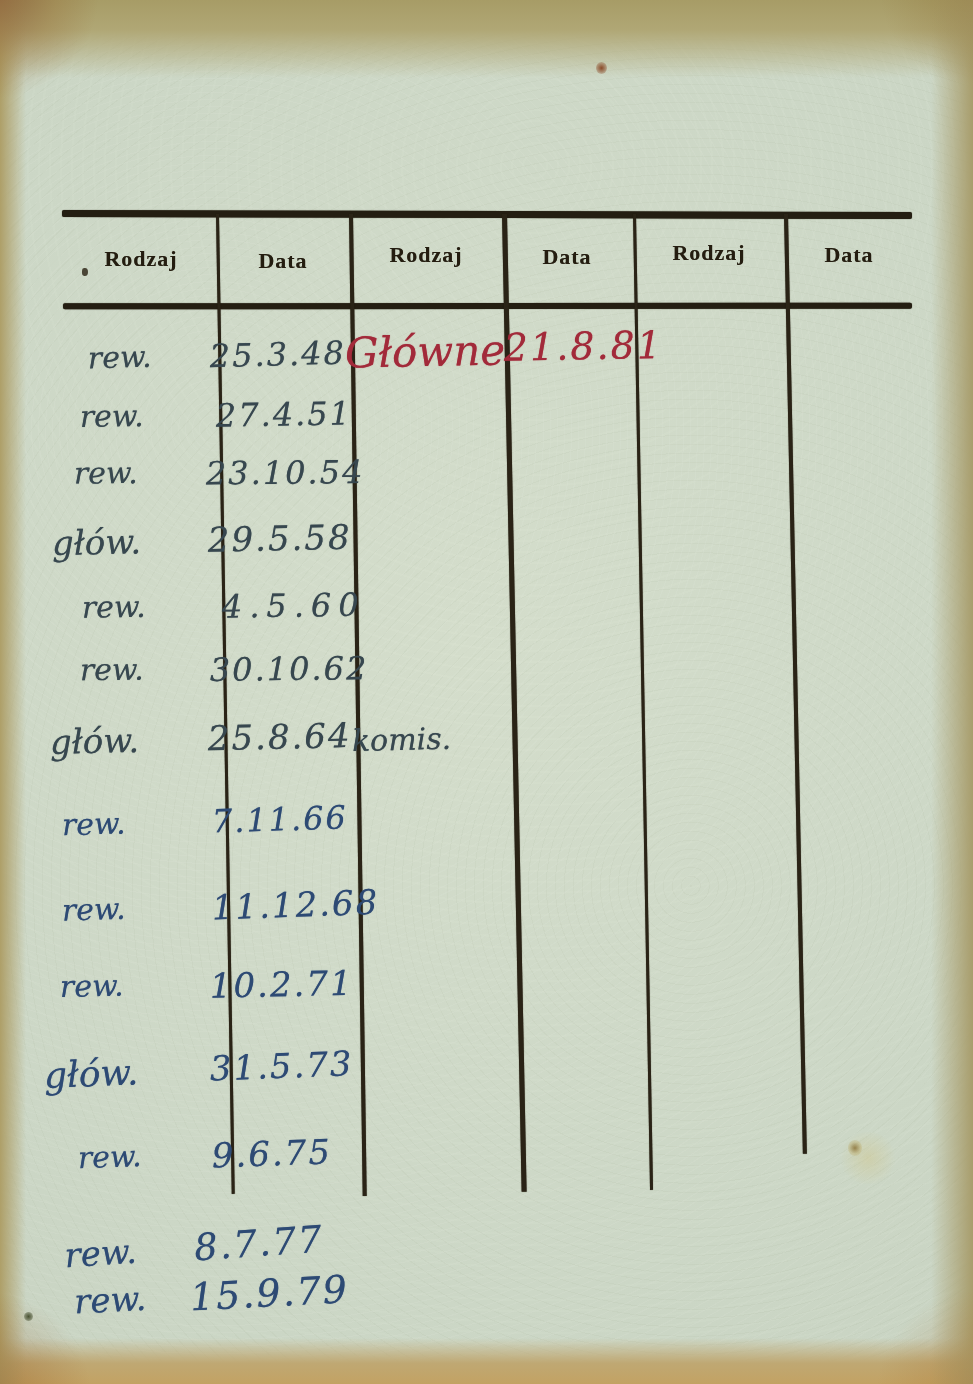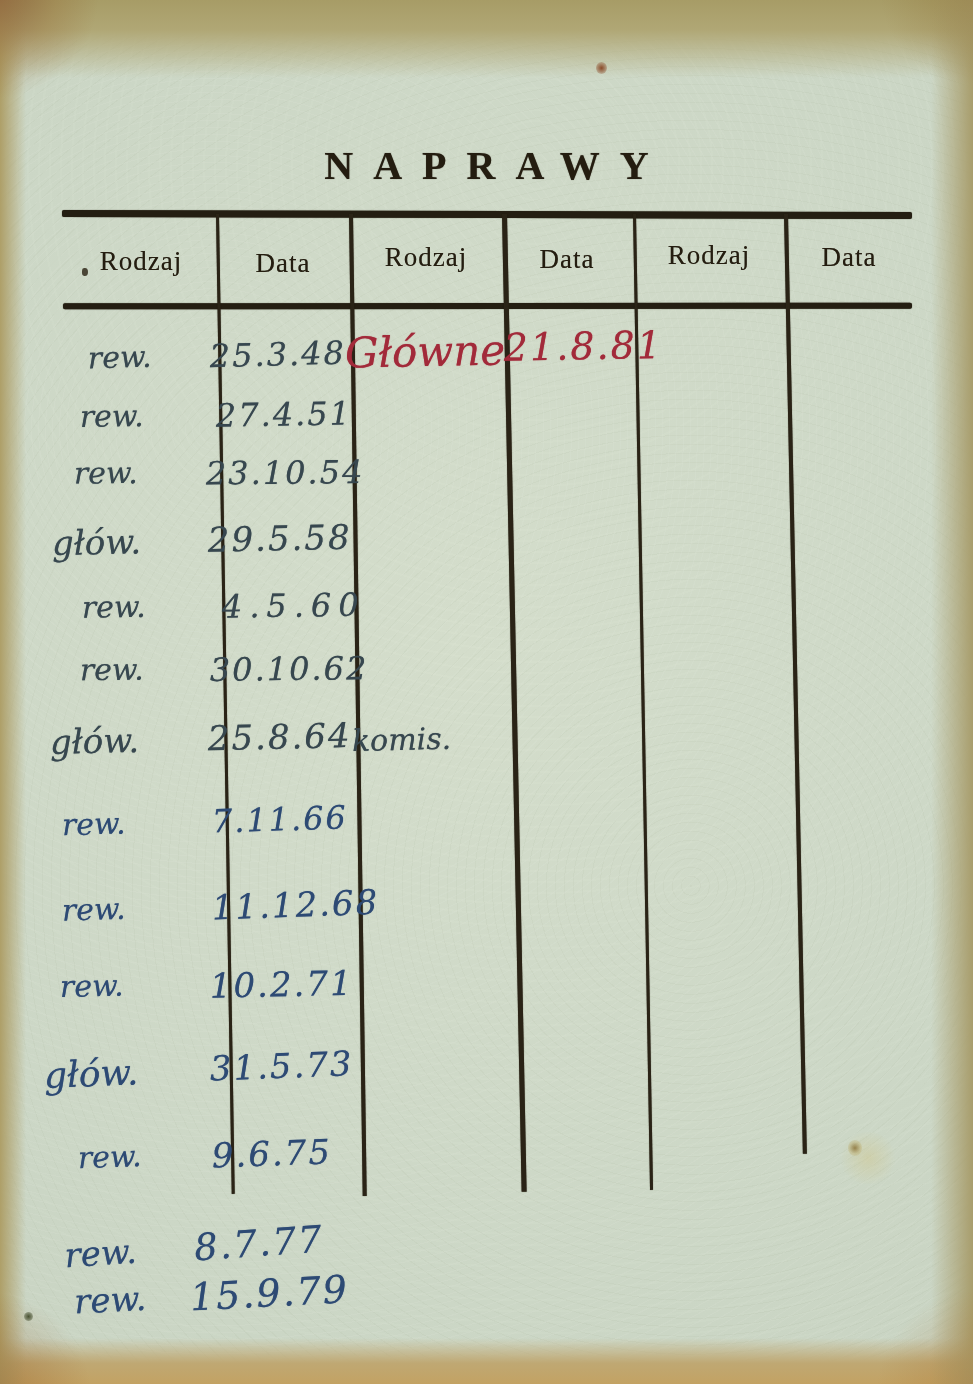--- a/index.html
+++ b/index.html
@@ -29,21 +29,21 @@
   .title{
     position:absolute;left:0;top:142px;width:100%;text-align:center;
     font-size:40px;font-weight:bold;letter-spacing:20px;text-indent:20px;
     color:#241d10;text-shadow:0 0 1px rgba(36,29,16,.6);
   }
   .rule{position:absolute;background:#241e12;border-radius:2px;box-shadow:0 0 1px rgba(30,24,12,.8);}
   .rule-top{left:62px;top:211px;width:850px;height:7px;transform:rotate(.15deg);}
   .rule-mid{left:63px;top:303px;width:849px;height:6px;transform:rotate(-.05deg);}
   .vline{position:absolute;top:214px;background:#2a2316;transform-origin:top center;box-shadow:0 0 1px rgba(30,24,12,.7);}
 
-  .hcell{position:absolute;top:246px;font-size:27px;font-weight:normal;color:#241d10;
+  .hcell{position:absolute;top:246px;font-size:22px;font-weight:bold;color:#241d10;
     letter-spacing:1px;transform:translateX(-50%);text-shadow:0 0 .5px rgba(36,29,16,.55);}
 
   .hw{position:absolute;font-family:"DejaVu Serif", serif;font-style:italic;white-space:nowrap;}
   .row{position:absolute;left:0;width:100%;height:60px;}
   .ink-a{color:#37474f;text-shadow:0 0 .7px rgba(55,71,79,.75);}
   .ink-b{color:#2d4a74;text-shadow:0 0 .7px rgba(45,74,116,.75);}
   .ink-red{color:#a22a3a;text-shadow:0 0 .8px rgba(162,42,58,.8);}
   .t{font-size:30px;}
   .d{font-size:32px;letter-spacing:2px;}
 </style>
@@ -60,21 +60,20 @@
   <div class="corner c-tr"></div>
   <div class="corner c-bl"></div>
   <div class="corner c-br"></div>
 
   <div class="speck" style="left:596px;top:62px;width:11px;height:12px;background:radial-gradient(circle,#8a4a28 0%,rgba(138,74,40,.4) 60%,rgba(0,0,0,0) 100%);"></div>
   <div class="speck" style="left:848px;top:1140px;width:14px;height:16px;background:radial-gradient(circle,#8d7a48 0%,rgba(180,160,90,.35) 55%,rgba(0,0,0,0) 100%);"></div>
   <div class="speck" style="left:24px;top:1312px;width:9px;height:9px;background:radial-gradient(circle,#4a5232 0%,rgba(74,82,50,.5) 60%,rgba(0,0,0,0) 100%);"></div>
   <div class="speck" style="left:838px;top:1132px;width:60px;height:52px;background:radial-gradient(circle,rgba(210,190,110,.30) 0%,rgba(0,0,0,0) 70%);"></div>
   <div class="speck" style="left:82px;top:268px;width:6px;height:8px;background:rgba(40,32,18,.8);border-radius:40% 60% 60% 40%;"></div>
 
-  <div class="title">NAPRAWY</div>
 
   <div class="rule rule-top"></div>
   <div class="rule rule-mid"></div>
   <div class="vline" style="left:216px;width:3px;height:980px;transform:rotate(-0.92deg);"></div>
   <div class="vline" style="left:349px;width:4px;height:982px;transform:rotate(-0.80deg);"></div>
   <div class="vline" style="left:502px;width:5px;height:978px;transform:rotate(-1.15deg);"></div>
   <div class="vline" style="left:633px;width:3px;height:976px;transform:rotate(-1.00deg);"></div>
   <div class="vline" style="left:784px;width:4px;height:940px;transform:rotate(-1.15deg);"></div>
 
   <span class="hcell" style="left:141px;">Rodzaj</span>

